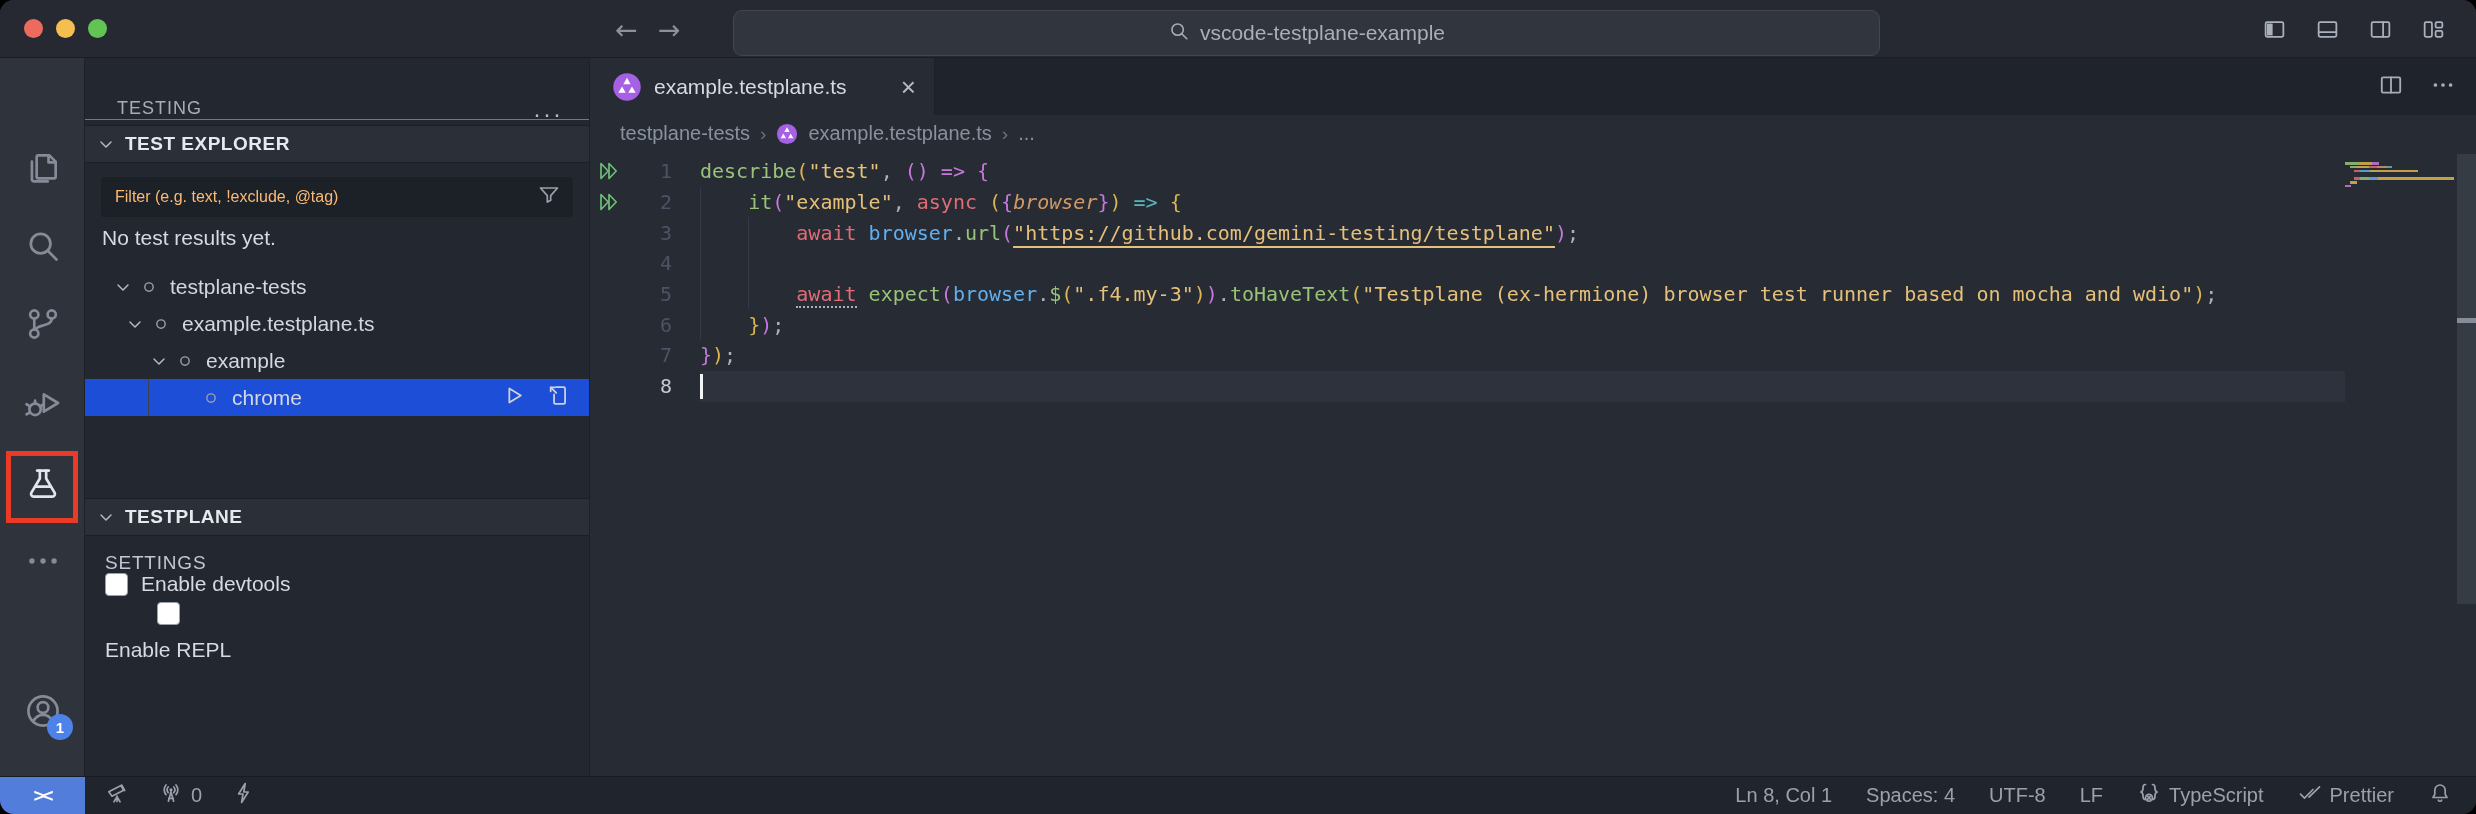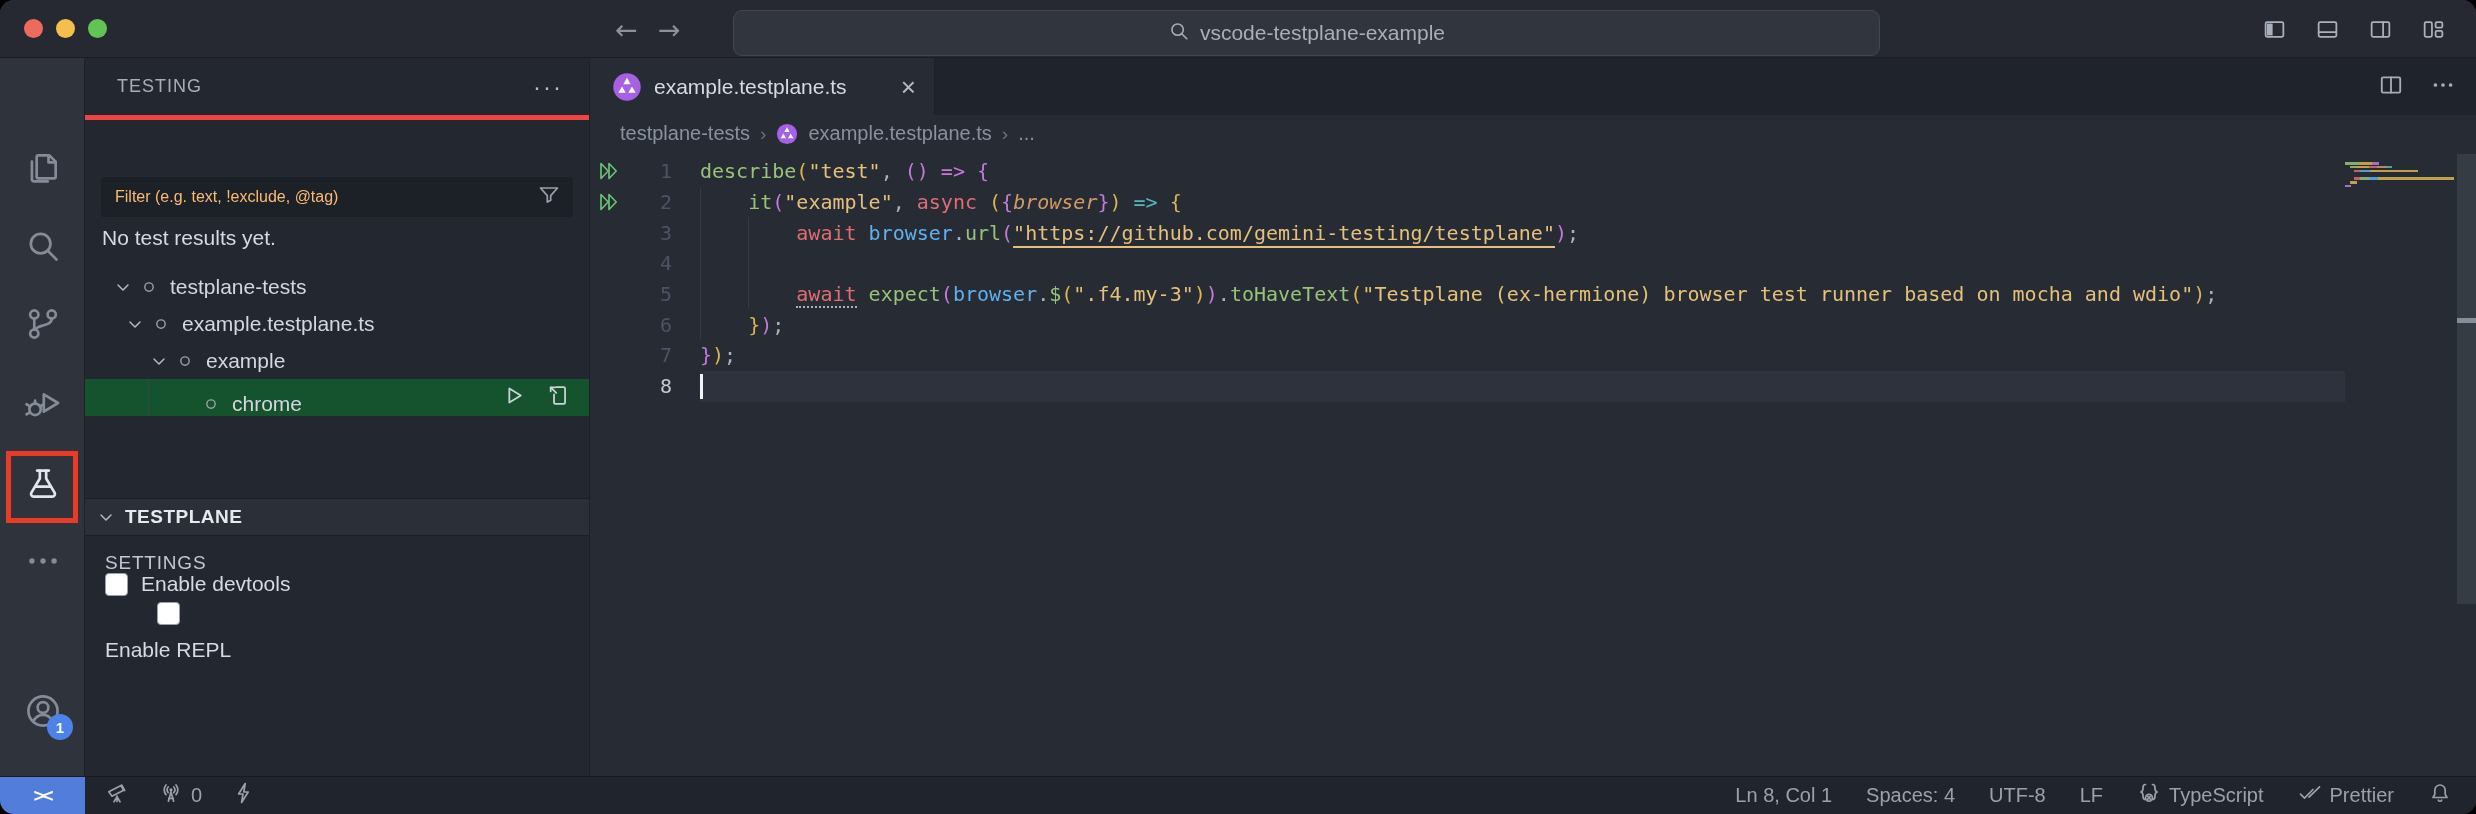--- a/index.html
+++ b/index.html
@@ -20,33 +20,33 @@
   .main { position:absolute; top:58px; bottom:38px; left:0; right:0; display:flex; }
 
   .activitybar { width:85px; background:#2f333b; position:relative; flex:none; border-right:1px solid #1d2026; }
   .act-item { position:absolute; left:0; width:85px; height:70px; display:flex; align-items:center; justify-content:center; color:#858c98; }
   .act-item.active { color:#e2e6ee; }
   .act-item svg { width:38px; height:38px; }
   .act-badge { position:absolute; right:12px; bottom:8px; min-width:26px; height:26px; border-radius:13px; background:#4d82e8; color:#fff; font-size:15px; font-weight:bold; display:flex; align-items:center; justify-content:center; }
   .annotation-box { position:absolute; left:6px; width:72px; height:72px; border:5px solid #ea3b28; pointer-events:none; z-index:5; }
 
   .sidebar { width:505px; flex:none; background:#23272f; position:relative; border-right:1px solid #1d2026; font-size:21px; color:#d3d7de; }
-  .pane-header { height:62px; display:flex; align-items:center; padding:0 26px 0 32px; justify-content:space-between; border-bottom:5px solid #ef4444; }
+  .pane-header { height:62px; display:flex; align-items:flex-end; padding:0 26px 0 32px; justify-content:space-between; border-bottom:1px solid #ef4444; }
   .pane-title { font-size:18px; letter-spacing:1px; color:#a8aeb9; }
   .pane-more { color:#b6bcc6; font-size:24px; letter-spacing:2px; line-height:10px; }
   .section-header { height:38px; background:#2b2f37; border-top:1px solid #1b1e24; border-bottom:1px solid #1b1e24; display:flex; align-items:center; gap:6px; padding-left:8px; font-weight:bold; font-size:19px; letter-spacing:.5px; color:#e6e9ee; }
   .section-header svg { width:22px; height:22px; color:#b6bcc6; flex:none; }
   .sec-test-explorer { position:absolute; top:67px; left:0; right:0; }
   .filter-input { position:absolute; top:119px; left:16px; right:16px; height:40px; background:#1c2027; border-radius:3px; display:flex; align-items:center; padding:0 12px 0 14px; }
   .filter-ph { color:#fdba74; font-size:16px; flex:1; }
   .filter-input svg { width:24px; height:24px; color:#9aa0ab; }
   .empty-msg { position:absolute; top:168px; left:17px; color:#d6dae1; font-size:21px; }
   .tree { position:absolute; top:210px; left:0; right:0; }
   .tree-row { height:37px; display:flex; align-items:center; position:relative; }
-  .tree-row.selected { background:#14532d;align-items:flex-end; }
+  .tree-row.selected { background:#1d4ed8; }
   .tw { width:26px; height:24px; flex:none; display:flex; align-items:center; justify-content:center; color:#b6bcc6; }
   .tw svg { width:20px; height:20px; }
   .tree-circle { color:#9aa0ab; }
   .tree-label { margin-left:8px; white-space:nowrap; }
   .tree-actions { position:absolute; right:18px; top:0; height:37px; display:flex; align-items:center; gap:20px; color:#ced2da; }
   .tree-actions svg { width:25px; height:25px; }
   .tree-guide { position:absolute; left:63px; top:0; bottom:0; width:1px; background:#3c414c; }
   .sec-testplane { position:absolute; top:440px; left:0; right:0; }
   .settings-label { position:absolute; top:494px; left:20px; font-size:19px; font-weight:normal; letter-spacing:.8px; color:#c2c7d1; }
   .chk-row { position:absolute; left:20px; height:36px; display:flex; align-items:center; gap:13px; }
@@ -202,20 +202,28 @@
           <span class="act-badge" style="background: rgb(77, 130, 232);">1</span>
         </div>
       </div>
 
     <div class="sidebar">
       <div class="pane-header">
         <span class="pane-title">TESTING</span>
         <span class="pane-more">···</span>
       </div>
 
+      <div class="section-header sec-test-explorer">
+        <span class="tw">
+            <svg viewBox="0 0 24 24" fill="none" stroke="currentColor" stroke-width="1.7" stroke-linecap="round" stroke-linejoin="round">
+              <path d="M6 9.5l6 6 6-6"></path>
+            </svg>
+          </span>
+        <span>TEST EXPLORER</span>
+      </div>
 
       <div class="filter-input">
         <span class="filter-ph">Filter (e.g. text, !exclude, @tag)</span>
         <span class="f-ic"><svg viewBox="0 0 24 24" fill="none" stroke="currentColor" stroke-width="1.7" stroke-linecap="round" stroke-linejoin="round">
               <path d="M3.5 5h17l-6.8 7.6v4.6l-3.4 1.9v-6.5z"></path>
             </svg></span>
       </div>
 
       <div class="empty-msg">No test results yet.</div>
 

